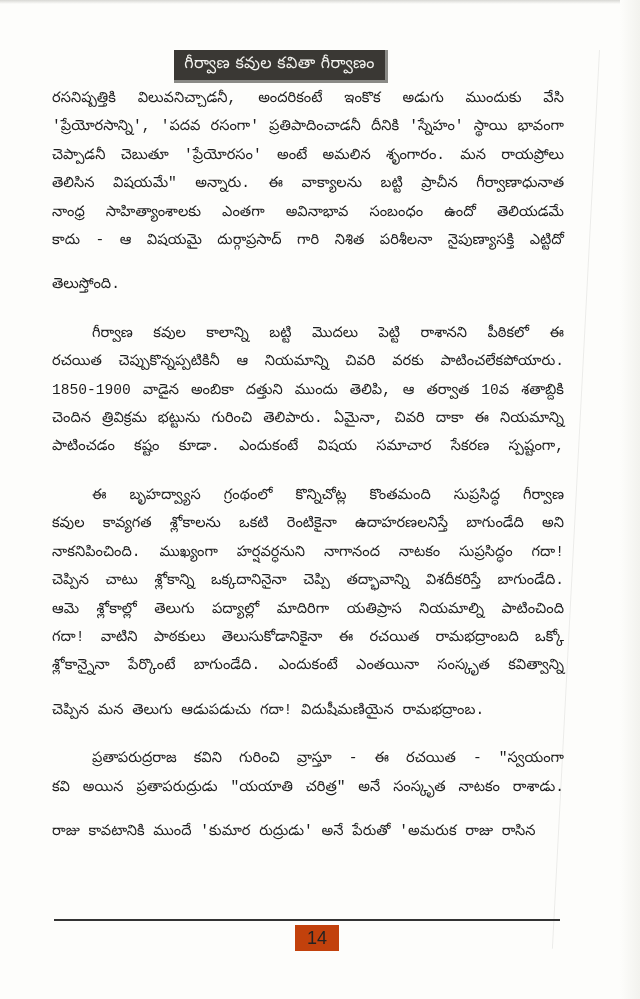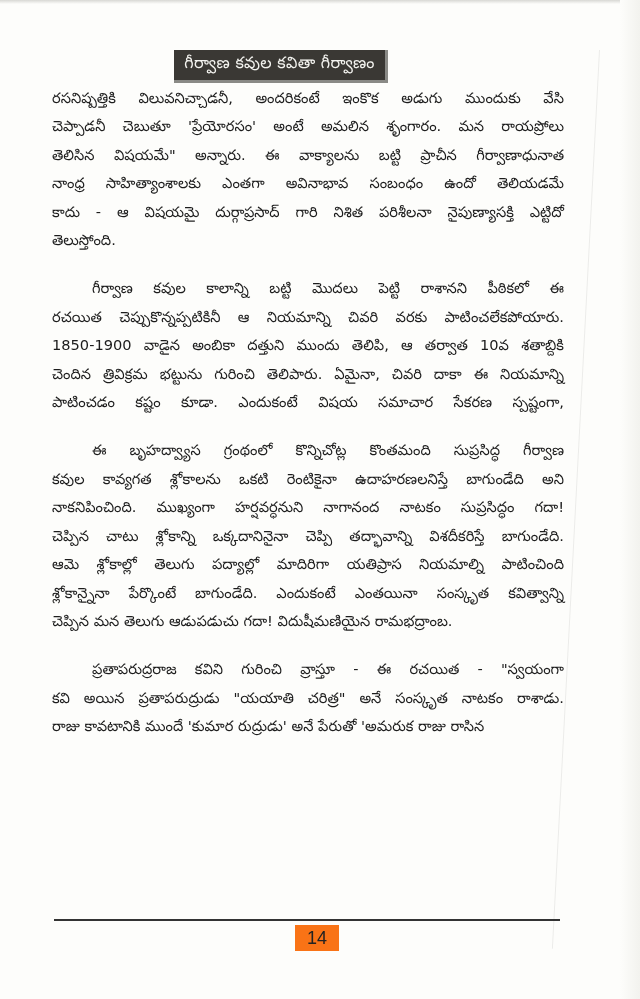--- a/index.html
+++ b/index.html
@@ -59,43 +59,45 @@
       left: 52px;
       width: 512px;
       font-size: 14.6px;
       line-height: 28.4px;
     }
     .line {
       display: block;
       white-space: nowrap;
       text-align: justify;
       text-align-last: justify;
+      font-family: Liberation Mono, monospace;
     }
     .line.last {
       text-align-last: left;
+      margin-top: 16px;
     }
     .line.indent {
       padding-left: 40px;
       margin-top: 20px;
     }
     .footer-rule {
       position: absolute;
       top: 919px;
       left: 54px;
       width: 506px;
       height: 2px;
       background: #333;
     }
     .page-num {
       position: absolute;
       top: 925px;
       left: 295px;
       width: 44px;
       height: 26px;
-      background: #f97316;
+      background: #c2410c;
       color: #222;
       font-family: "Liberation Sans", sans-serif;
       font-size: 18px;
       text-align: center;
       line-height: 26px;
     }
   </style>
 </head>
 <body>
 
@@ -103,39 +105,41 @@
 <div class="page-edge-right"></div>
 <div class="crease"></div>
 
 <div class="header-wrap">
   <span class="header-box">గీర్వాణ కవుల కవితా గీర్వాణం</span>
 </div>
 
 <div class="body-text" id="body-text">
     <div>
       <span class="line">రసనిష్పత్తికి విలువనిచ్చాడనీ, అందరికంటే ఇంకొక అడుగు ముందుకు వేసి</span>
+      <span class="line">'ప్రేయోరసాన్ని', 'పదవ రసంగా' ప్రతిపాదించాడనీ దీనికి 'స్నేహం' స్థాయి భావంగా</span>
       <span class="line">చెప్పాడనీ చెబుతూ 'ప్రేయోరసం' అంటే అమలిన శృంగారం.  మన రాయప్రోలు</span>
       <span class="line">తెలిసిన విషయమే" అన్నారు.  ఈ వాక్యాలను బట్టి ప్రాచీన గీర్వాణాధునాత</span>
       <span class="line">నాంధ్ర సాహిత్యాంశాలకు ఎంతగా అవినాభావ సంబంధం ఉందో తెలియడమే</span>
       <span class="line">కాదు - ఆ విషయమై దుర్గాప్రసాద్ గారి నిశిత పరిశీలనా నైపుణ్యాసక్తి ఎట్టిదో</span>
       <span class="line last">తెలుస్తోంది.</span>
     </div>
     <div>
       <span class="line indent">గీర్వాణ కవుల కాలాన్ని బట్టి మొదలు పెట్టి రాశానని పీఠికలో ఈ</span>
       <span class="line">రచయిత చెప్పుకొన్నప్పటికినీ ఆ నియమాన్ని చివరి వరకు పాటించలేకపోయారు.</span>
       <span class="line">1850-1900 వాడైన అంబికా దత్తుని ముందు తెలిపి, ఆ తర్వాత 10వ శతాబ్దికి</span>
       <span class="line">చెందిన త్రివిక్రమ భట్టును గురించి తెలిపారు.  ఏమైనా, చివరి దాకా ఈ నియమాన్ని</span>
       <span class="line">పాటించడం కష్టం కూడా.  ఎందుకంటే విషయ సమాచార సేకరణ స్పష్టంగా,</span>
     </div>
     <div>
       <span class="line indent">ఈ బృహద్వ్యాస గ్రంథంలో కొన్నిచోట్ల కొంతమంది సుప్రసిద్ధ గీర్వాణ</span>
       <span class="line">కవుల కావ్యగత శ్లోకాలను ఒకటి రెంటికైనా ఉదాహరణలనిస్తే బాగుండేది అని</span>
       <span class="line">నాకనిపించింది.  ముఖ్యంగా హర్షవర్ధనుని నాగానంద నాటకం సుప్రసిద్ధం గదా!</span>
       <span class="line">చెప్పిన చాటు శ్లోకాన్ని ఒక్కదానినైనా చెప్పి తద్భావాన్ని విశదీకరిస్తే బాగుండేది.</span>
       <span class="line">ఆమె శ్లోకాల్లో తెలుగు పద్యాల్లో మాదిరిగా యతిప్రాస నియమాల్ని పాటించింది</span>
+      <span class="line">గదా!  వాటిని పాఠకులు తెలుసుకోడానికైనా ఈ రచయిత రామభద్రాంబది ఒక్కో</span>
       <span class="line">శ్లోకాన్నైనా పేర్కొంటే బాగుండేది.  ఎందుకంటే ఎంతయినా సంస్కృత కవిత్వాన్ని</span>
       <span class="line last">చెప్పిన మన తెలుగు ఆడుపడుచు గదా!  విదుషీమణియైన రామభద్రాంబ.</span>
     </div>
     <div>
       <span class="line indent">ప్రతాపరుద్రరాజ కవిని గురించి వ్రాస్తూ - ఈ రచయిత - "స్వయంగా</span>
       <span class="line">కవి అయిన ప్రతాపరుద్రుడు "యయాతి చరిత్ర" అనే సంస్కృత నాటకం రాశాడు.</span>
       <span class="line last">రాజు కావటానికి ముందే 'కుమార రుద్రుడు' అనే పేరుతో 'అమరుక రాజు రాసిన</span>
     </div>
   </div>
 

